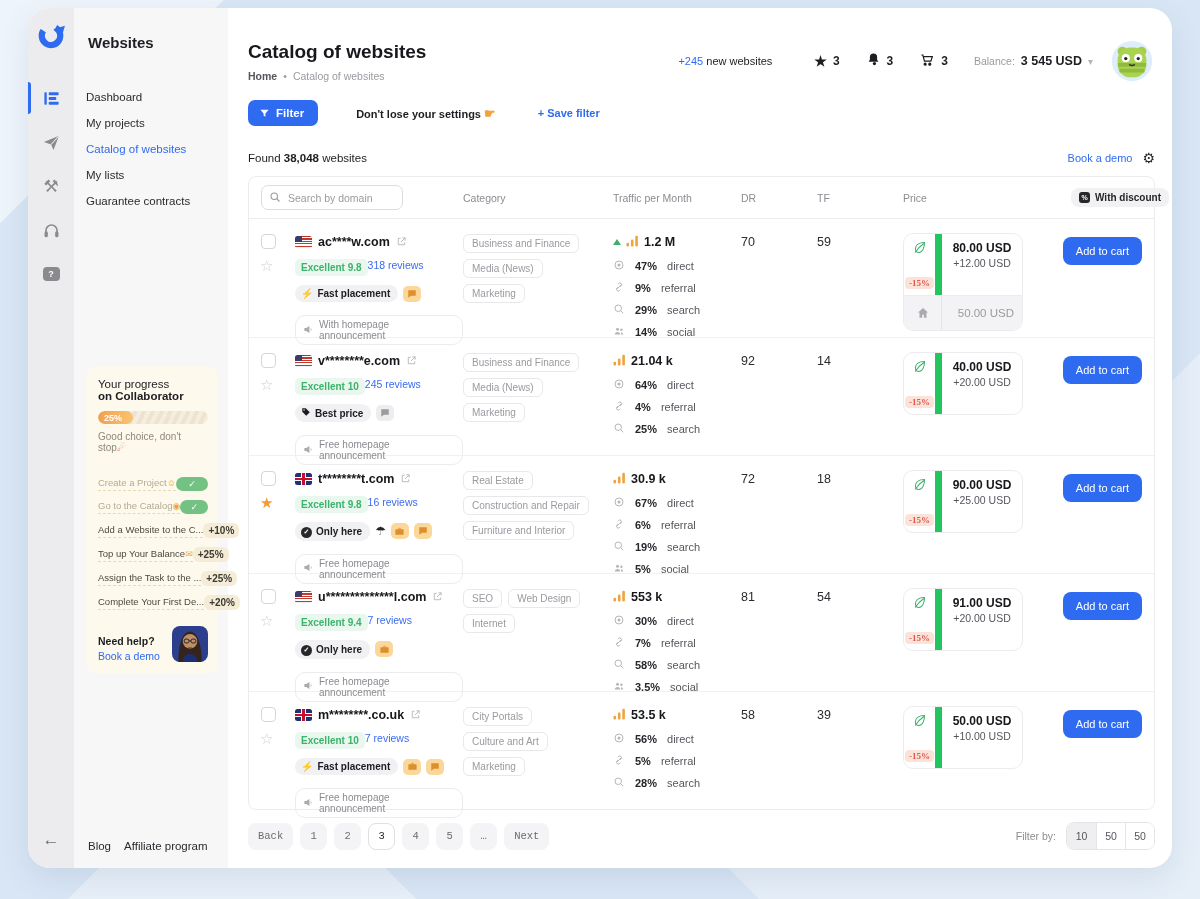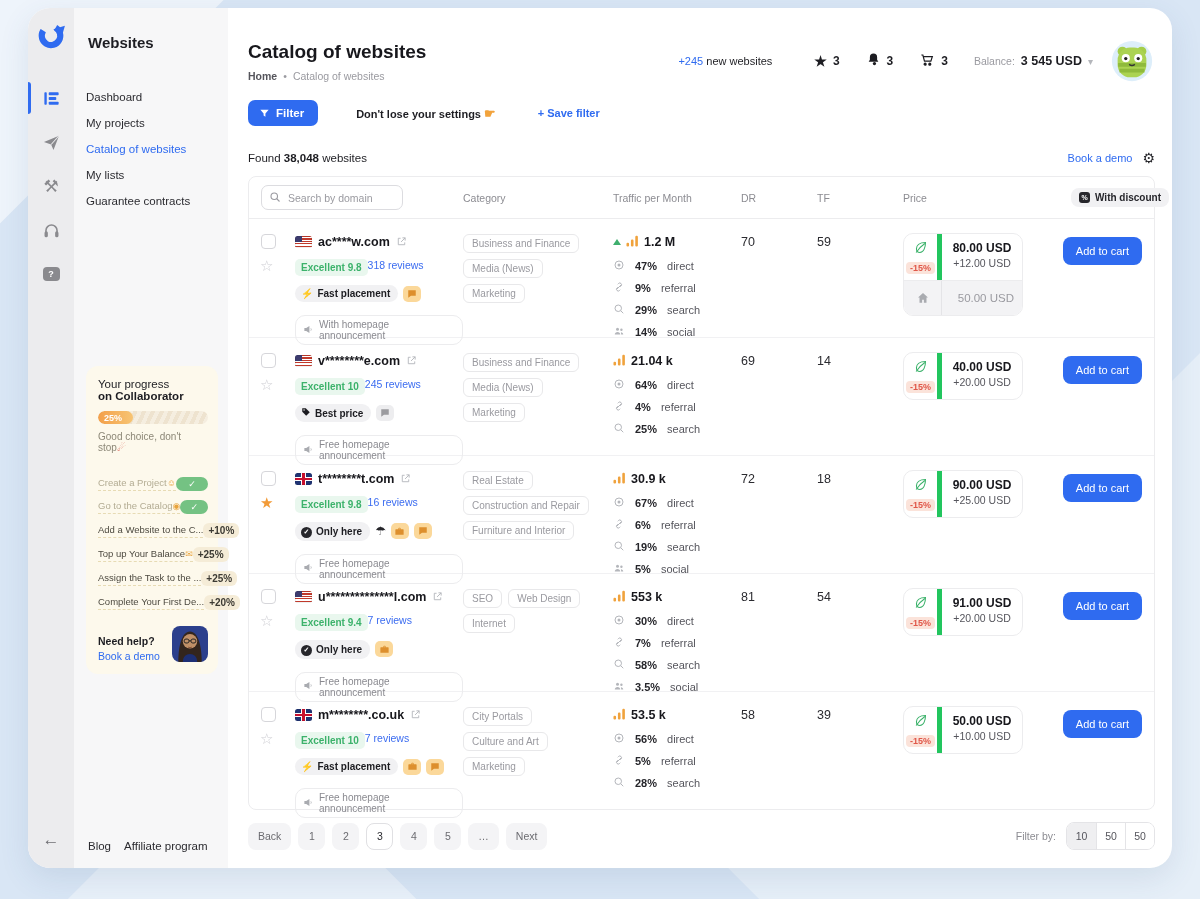--- a/index.html
+++ b/index.html
@@ -142,36 +142,36 @@
   .t-val { font-size:12.5px; font-weight:700; color:#17171c; }
   .t-stat { display:flex; align-items:center; gap:10px; margin-bottom:4px; }
   .sic { width:12px; height:12px; }
   .t-pct { font-size:11px; font-weight:700; color:#26262b; }
   .t-lbl { font-size:11px; color:#55555c; }
 
   .c-dr, .c-tf { font-size:12.5px; color:#2b2b30; padding-top:2px; }
 
   .price-card { width:120px; border:1px solid #ececee; border-radius:10px; overflow:hidden; background:#fff; }
   .p-top { display:flex; }
-  .p-ico { width:38px; border-right:5px solid #22c55e; display:flex; flex-direction:column; align-items:center; justify-content:center; gap:3px; padding:6px 0; }
+  .p-ico { width:38px; border-right:7px solid #22c55e; display:flex; flex-direction:column; align-items:center; justify-content:center; gap:18px; padding:6px 0;font-family:Liberation Serif, serif; }
   .disc { background:#fbe3da; color:#e0584a; font-size:9px; font-weight:700; border-radius:4px; padding:1px 4px; }
   .p-val { flex:1; padding:7px 8px 6px; text-align:center; }
   .p-main { font-size:12px; font-weight:700; color:#17171c; margin-bottom:2px; white-space:nowrap; }
   .p-extra { font-size:10.5px; color:#55555c; white-space:nowrap; }
   .p-home { display:flex; align-items:center; background:#f3f3f5; border-top:1px solid #ececee; }
   .ph-ico { width:38px; border-right:1px solid #e4e4e7; display:flex; align-items:center; justify-content:center; padding:10px 0; }
   .ph-val { flex:1; text-align:right; padding:0 8px; font-size:11.5px; color:#9a9aa0; }
 
   .c-cart { justify-self:end; padding-top:4px; }
   .cart-btn { background:#2f6bf0; color:#fff; border:none; border-radius:8px; font-size:11px; padding:8px 13px; cursor:pointer; font-family:inherit; }
 
   
   .pag-row { display:flex; align-items:center; margin-top:12px; }
   .pag { display:flex; gap:7px; margin-right:auto; }
-  .pbtn { min-width:27px; height:27px; padding:0 9px; background:#f4f4f6; border:1px solid transparent; border-radius:8px; font-size:10.5px; color:#6b6b70; display:flex; align-items:center; justify-content:center; cursor:pointer; font-family:Liberation Sans, sans-serif; }
+  .pbtn { min-width:27px; height:27px; padding:0 9px; background:#f4f4f6; border:1px solid transparent; border-radius:8px; font-size:10.5px; color:#6b6b70; display:flex; align-items:center; justify-content:center; cursor:pointer; font-family:Liberation Mono, monospace; }
   .pbtn.active { background:#fff; border-color:#e0e0e3; color:#2b2b30; }
   .fby { font-size:10.5px; color:#8c8c92; margin-right:10px; }
   .per-page { display:flex; border:1px solid #e4e4e7; border-radius:8px; overflow:hidden; }
   .pp-opt { width:29px; height:26px; display:flex; align-items:center; justify-content:center; font-size:10.5px; color:#55555c; cursor:pointer; background:#fff; }
   .pp-opt + .pp-opt { border-left:1px solid #e4e4e7; }
   .pp-opt.active { background:#efeff1; }
 </style>
 </head>
 <body>
 
@@ -579,21 +579,21 @@
               </div>
               <div class="t-stat">
                 <span><svg class="sic" viewBox="0 0 24 24" fill="none" stroke="#b4b6bb" stroke-width="2">
                     <circle cx="10.5" cy="10.5" r="6.5"></circle>
                     <path d="M15.5 15.5L20.5 20.5"></path>
                   </svg></span>
                 <span class="t-pct">25%</span>
                 <span class="t-lbl">search</span>
               </div>
     </div>
-    <div class="c-dr">69</div>
+    <div class="c-dr">92</div>
     <div class="c-tf">14</div>
     <div class="c-price">
       <div class="price-card">
         <div class="p-top">
           <div class="p-ico">
             <span><svg width="15" height="15" viewBox="0 0 24 24" fill="none" stroke="#3cb26b" stroke-width="1.7">
                         <path d="M20 4C10 4 5.5 8.5 5.5 14c0 3.5 2.5 6 5.5 6C17 20 20 12 20 4z"></path>
                         <path d="M5 20C9 14 13 9.5 19 5.5"></path>
                       </svg></span>
             <span class="disc">-15%</span>

